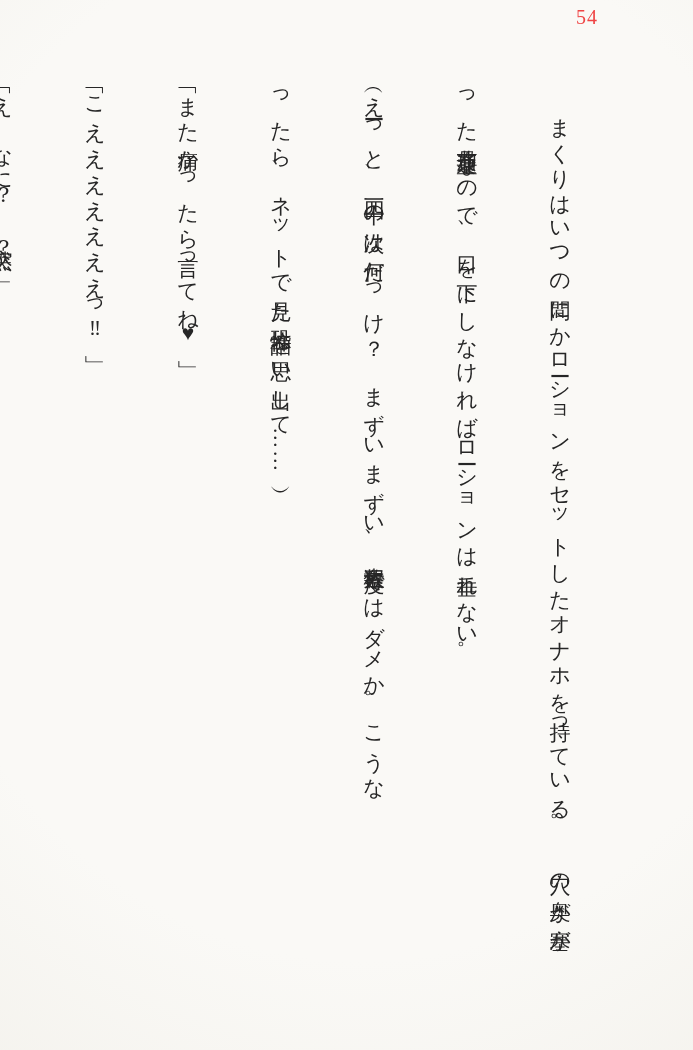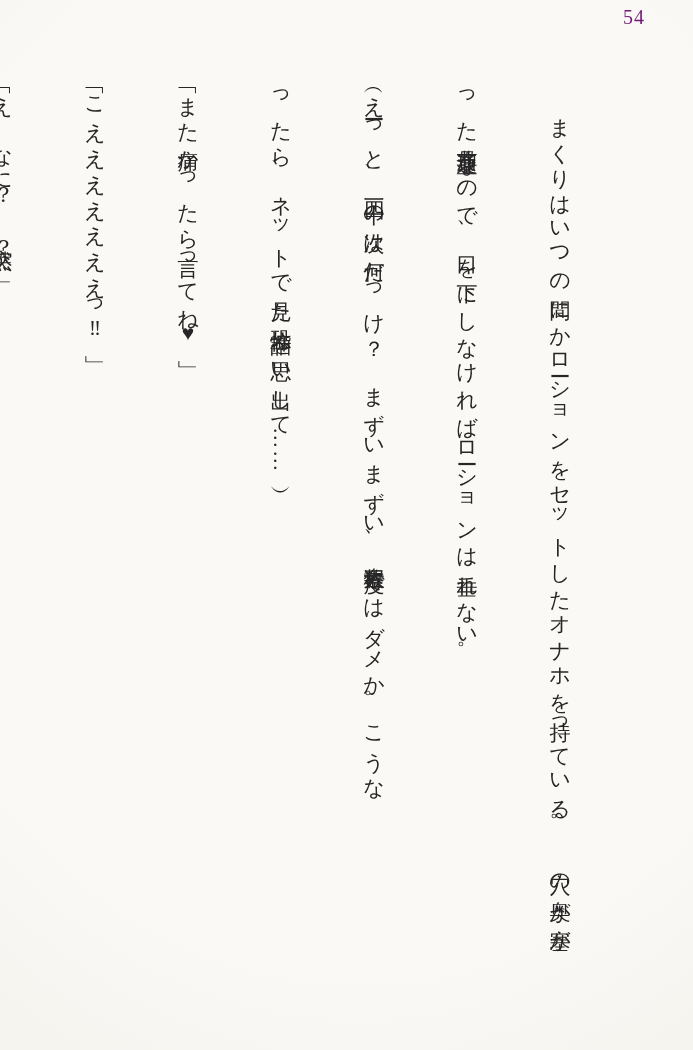--- a/index.html
+++ b/index.html
@@ -13,26 +13,25 @@
     overflow: hidden;
     background:
       radial-gradient(ellipse 120% 90% at 52% 42%, #faf9f6 55%, #f2f0ea 92%, #eceae3 100%);
     font-family: "Liberation Serif", "DejaVu Serif", serif;
     color: #262626;
   }
 
   .page-number {
     position: absolute;
     top: 6px;
-    left: 612px;
+    left: 576px;
     width: 44px;
-    text-align: center;
     font-size: 20px;
     letter-spacing: 1px;
-    color: #701a75;
+    color: #ef4444;
   }
 
   .text-area {
     position: absolute;
     top: 80px;
     right: 56px;
     height: 898px;
     writing-mode: vertical-rl;
     -webkit-writing-mode: vertical-rl;
     text-orientation: mixed;

